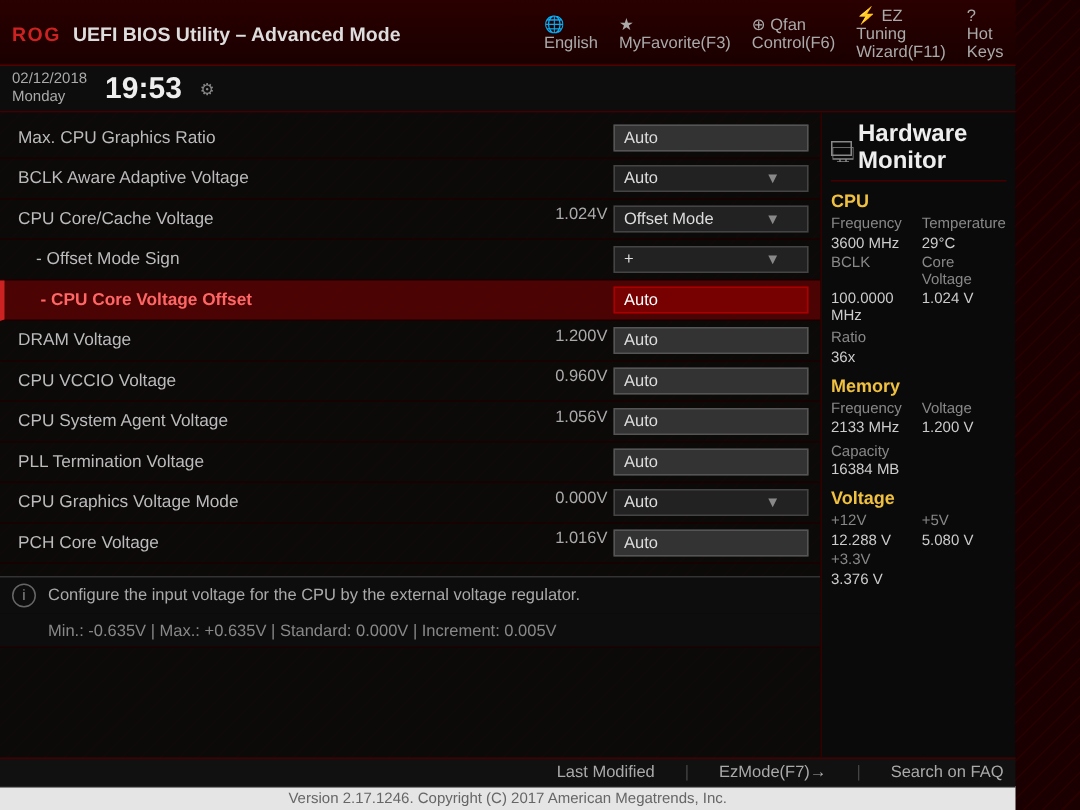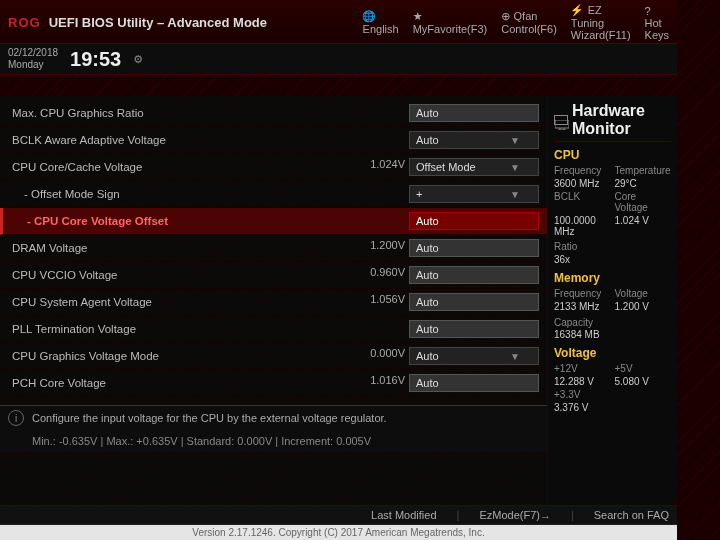--- a/index.html
+++ b/index.html
@@ -105,21 +105,20 @@
       color: #f0c040;
       border-bottom: 2px solid #f0c040;
       font-weight: bold;
     }
 
     
     .content-area {
       display: flex;
       flex: 1;
       overflow: hidden;
-      margin-top: 21px;
     }
 
     
     .left-panel {
       flex: 1;
       background: rgba(10,10,10,0.85);
       overflow-y: auto;
       padding: 4px 0;
     }
     .left-panel::-webkit-scrollbar { width: 4px; }

